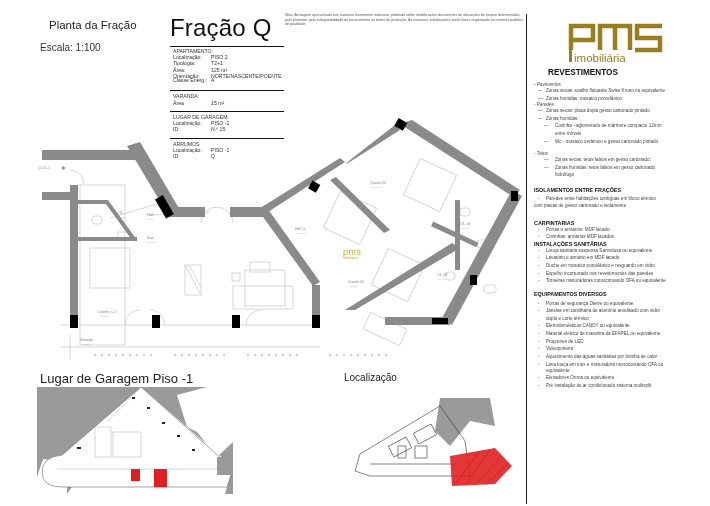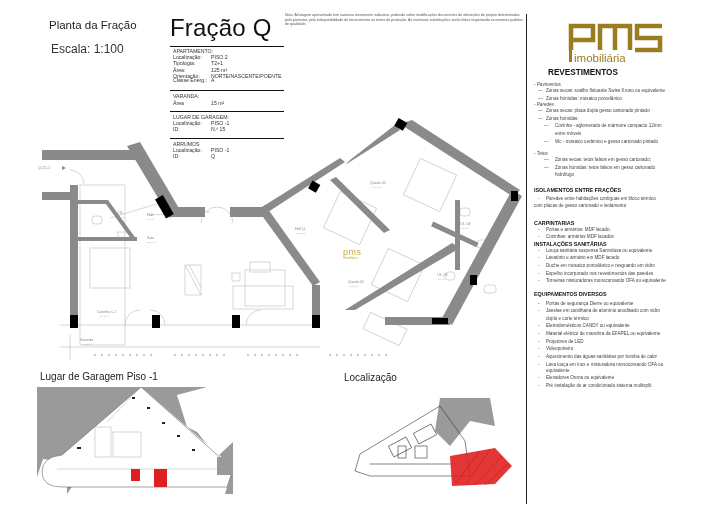--- a/index.html
+++ b/index.html
@@ -2,21 +2,21 @@
 <html><head>
 <meta charset="utf-8">
 <style>
   * { margin: 0; padding: 0; box-sizing: border-box; }
   html, body { width: 710px; height: 506px; background: #fff; overflow: hidden; }
   body { position: relative; font-family: "Liberation Sans", sans-serif; color: #1a1a1a; }
 
   .abs { position: absolute; }
 
   #plan-title { left: 33px; top: 19px; font-size: 11.5px; color: #222; margin-left: 16px; }
-  #scale { left: 51px; top: 42px; font-size: 12px; color: #333; }
+  #scale { left: 40px; top: 42px; font-size: 10px; color: #333; }
   #fracao-title { left: 170px; top: 14px; font-size: 24px; color: #111; font-weight: normal; letter-spacing: 0.2px; }
 
   .info-block { left: 170px; width: 114px; font-size: 5.2px; line-height: 6.2px; color: #333; }
   .info-block .rule { border-top: 1.2px solid #111; }
   .info-row { display: flex; }
   .info-row .k { width: 38px; }
   .info-row .v { flex: 1; }
 
   #note { left: 285px; top: 13px; width: 240px; font-size: 3.6px; line-height: 4.6px; color: #555; }
 
@@ -27,21 +27,21 @@
   .sidebar { left: 534px; width: 176px; color: #333; }
   .sec-title { font-weight: bold; font-size: 5.4px; color: #111; margin-top: 0; }
   #rev-title { font-size: 8.2px; font-weight: bold; color: #111; padding-left: 14px; }
   .sub { font-style: italic; font-size: 4.6px; color: #444; }
   .li { font-size: 4.6px; line-height: 7.6px; color: #444; display: flex; }
   .li .d { width: 12px; flex: none; padding-left: 4px; }
   .li2 { font-size: 4.6px; line-height: 7.6px; color: #444; display: flex; padding-left: 10px; }
   .li2 .d { width: 11px; flex: none; }
   .cont { padding-left: 21px; font-size: 4.6px; line-height: 7.6px; color: #444; }
 
-  #garage-title { left: 40px; top: 371px; font-size: 10px; color: #222; }
+  #garage-title { left: 40px; top: 371px; font-size: 13px; color: #222; }
   #loc-title { left: 344px; top: 372px; font-size: 10px; color: #222; }
 
   svg text { font-family: "Liberation Sans", sans-serif; }
 </style>
 </head>
 <body>
 
 <div id="plan-title" class="abs">Planta da Fração</div>
 <div id="scale" class="abs">Escala: 1:100</div>
 <div id="fracao-title" class="abs">Fração Q</div>

